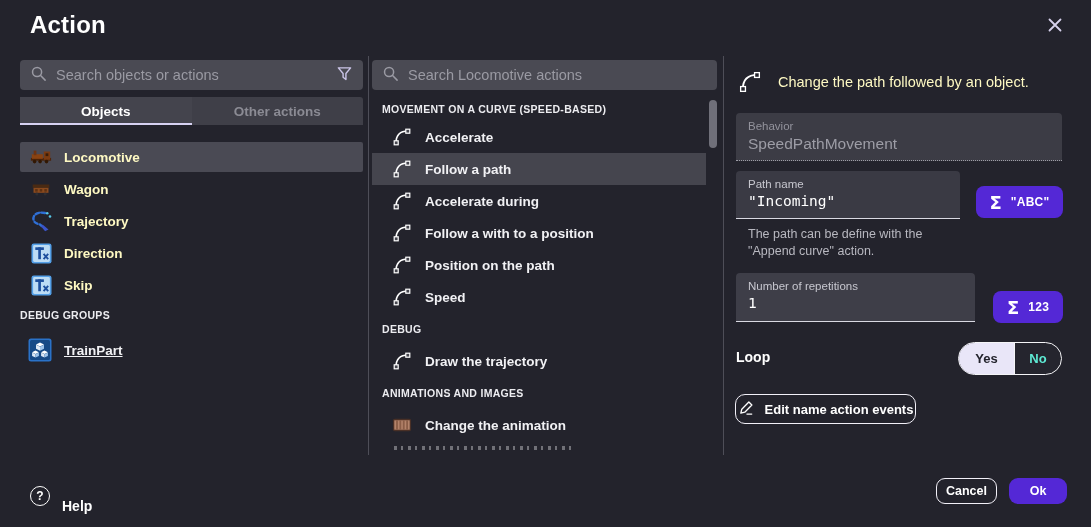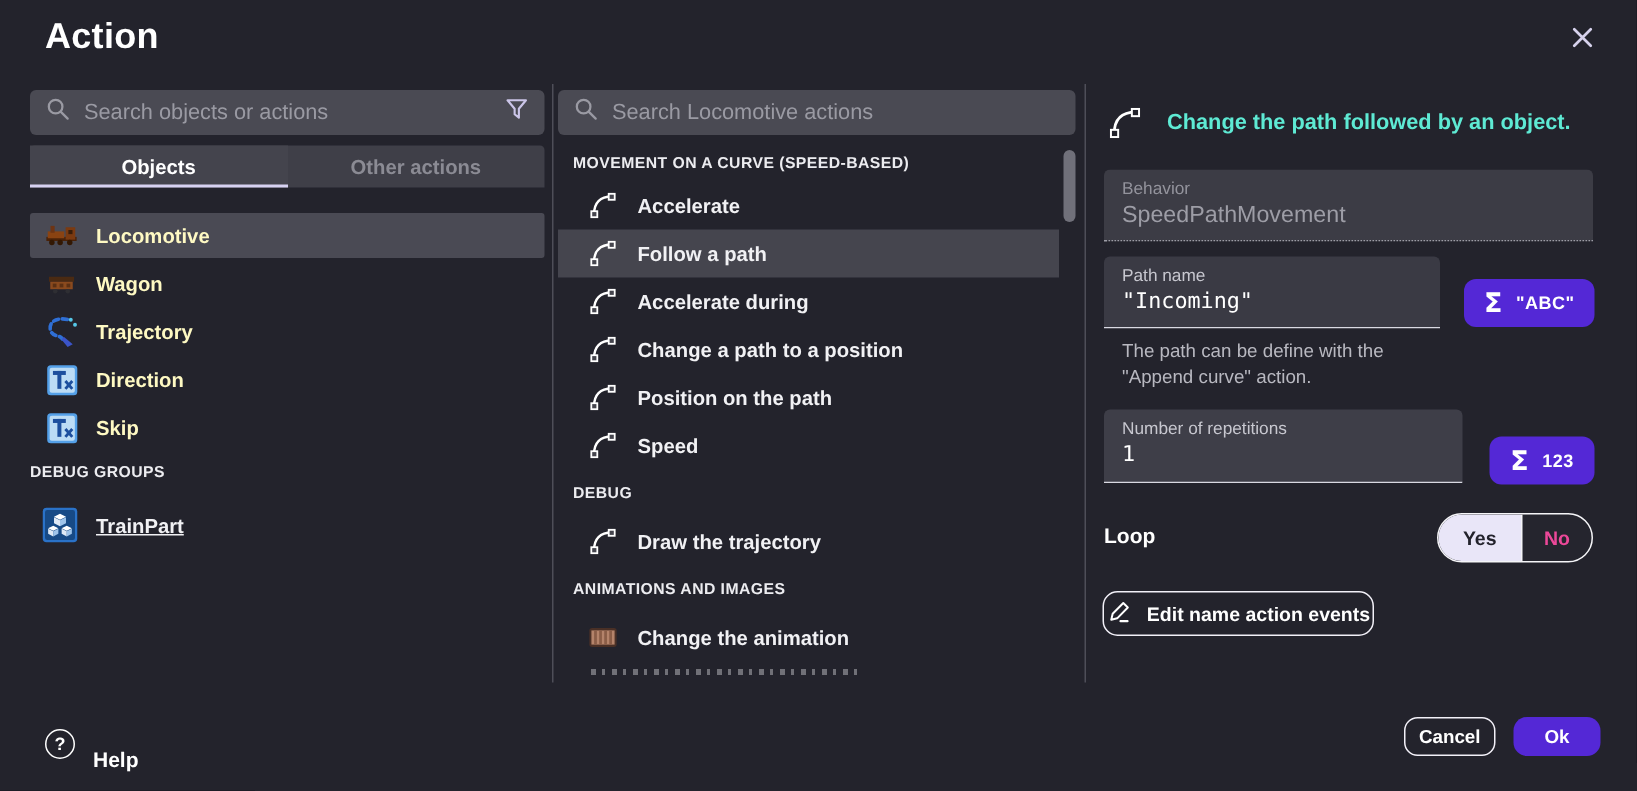--- a/index.html
+++ b/index.html
@@ -53,21 +53,21 @@
   .act-row .lbl { font-size:13.5px; font-weight:700; color:#f1f1f4; }
   .mid-sec-header.pad { height:32px; }
   .overflow-sliver {
     position:absolute; left:394px; top:446px; width:178px; height:4px; overflow:hidden; opacity:.65;
     background:repeating-linear-gradient(90deg,#9a9aa0 0 3px, transparent 3px 7px, #9a9aa0 7px 9px, transparent 9px 14px);
   }
   .mid-scrollbar { position:absolute; left:709px; top:96px; width:8px; height:354px; }
   .mid-scroll-thumb { position:absolute; left:0; top:4px; width:8px; height:48px; background:#70707a; border-radius:4px; cursor:pointer; }
   
   .rp-header { position:absolute; left:738px; top:70px; display:flex; align-items:center; gap:16px; width:330px; }
-  .rp-header .desc { font-size:14.5px; font-weight:700; color:#5eead4; }
+  .rp-header .desc { font-size:14.5px; font-weight:400; color:#fef9c3; }
   .field { position:absolute; left:736px; background:#3a3a44; border-radius:4px 4px 0 0; padding:7px 12px 0 12px; }
   .field .flabel { font-size:11.5px; color:#c7c7cf; }
   .field.disabled { background:#3c3c45; border-bottom:1px dotted #9d9da6; }
   .field.disabled .flabel { color:#93939c; }
   .field.editable { border-bottom:1px solid #d9d9e2; }
   .field input {
     width:100%; background:transparent; border:none; outline:none; color:#ffffff;
     font-family:"DejaVu Sans Mono", monospace; font-size:14.5px; margin-top:3px;
   }
   .field input.plain { font-family:"Liberation Sans", sans-serif; color:#9d9da6; font-size:15.5px; }
@@ -78,21 +78,21 @@
   .expr-btn .sigma { font-size:18px; font-weight:800; font-family:"DejaVu Sans", sans-serif; }
   .expr-btn .etxt { font-size:12px; font-weight:800; letter-spacing:.3px; }
   .help-text { position:absolute; left:748px; top:226px; font-size:12.5px; line-height:17px; color:#b8b8c0; }
   .loop-label { position:absolute; left:736px; top:349px; font-size:14px; font-weight:700; color:#ffffff; }
   .toggle {
     position:absolute; left:958px; top:342px; width:104px; height:33px;
     border:1px solid #f5f5f8; border-radius:17px; display:flex; overflow:hidden; background:#25252e;
   }
   .toggle .opt { display:flex; align-items:center; justify-content:center; font-size:13px; font-weight:700; cursor:pointer; }
   .toggle .opt.on { width:55px; background:#e9e6f8; color:#23232c; }
-  .toggle .opt.off { width:47px; color:#ec4899; border-left:1px solid #f5f5f8; }
+  .toggle .opt.off { width:47px; color:#5eead4; border-left:1px solid #f5f5f8; }
   .outline-btn {
     position:absolute; background:transparent; border:1.5px solid #f2f0f8; border-radius:10px;
     color:#ffffff; font-weight:700; display:flex; align-items:center; justify-content:center; gap:10px; cursor:pointer;
     font-family:"Liberation Sans", sans-serif;
   }
   .edit-btn { left:735px; top:394px; width:181px; height:30px; font-size:13px; }
   
   .help-area { position:absolute; left:30px; top:478px; display:flex; align-items:center; gap:12px; cursor:pointer; }
   .help-circle {
     width:20px; height:20px; border:1.6px solid #ffffff; border-radius:50%;
@@ -279,21 +279,21 @@
       <span class="lbl">Accelerate during</span>
     </div>
     <div class="act-row">
       <span class="icon-box" style="width:20px;height:20px;">
         <svg width="20" height="20" viewBox="0 0 20 20">
             <path d="M4 16 C4 8 8 4 16 4" fill="none" stroke="#ffffff" stroke-width="1.6"></path>
             <rect x="2.2" y="13.8" width="4" height="4" fill="#45454e" stroke="#ffffff" stroke-width="1.2"></rect>
             <rect x="13.8" y="2.2" width="4" height="4" fill="#45454e" stroke="#ffffff" stroke-width="1.2"></rect>
           </svg>
       </span>
-      <span class="lbl">Change a path to a position</span>
+      <span class="lbl">Follow a with to a position</span>
     </div>
     <div class="act-row">
       <span class="icon-box" style="width:20px;height:20px;">
         <svg width="20" height="20" viewBox="0 0 20 20">
             <path d="M4 16 C4 8 8 4 16 4" fill="none" stroke="#ffffff" stroke-width="1.6"></path>
             <rect x="2.2" y="13.8" width="4" height="4" fill="#45454e" stroke="#ffffff" stroke-width="1.2"></rect>
             <rect x="13.8" y="2.2" width="4" height="4" fill="#45454e" stroke="#ffffff" stroke-width="1.2"></rect>
           </svg>
       </span>
       <span class="lbl">Position on the path</span>

